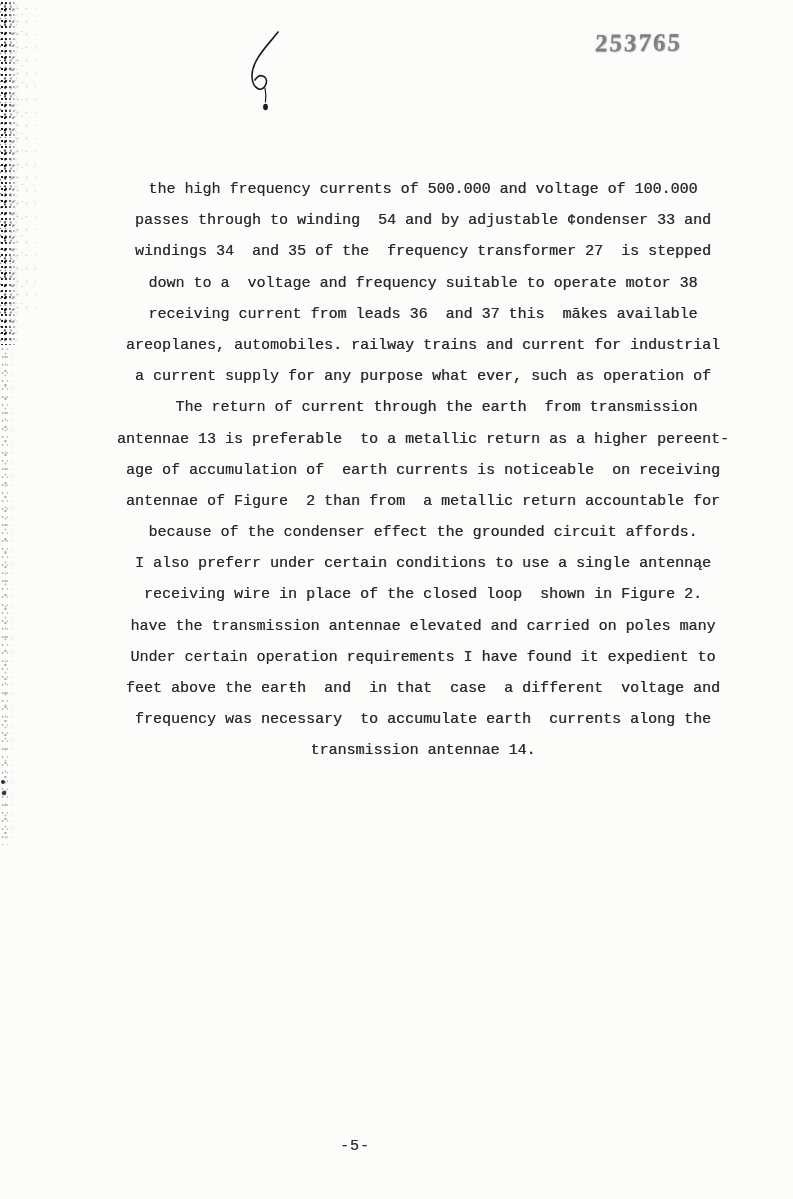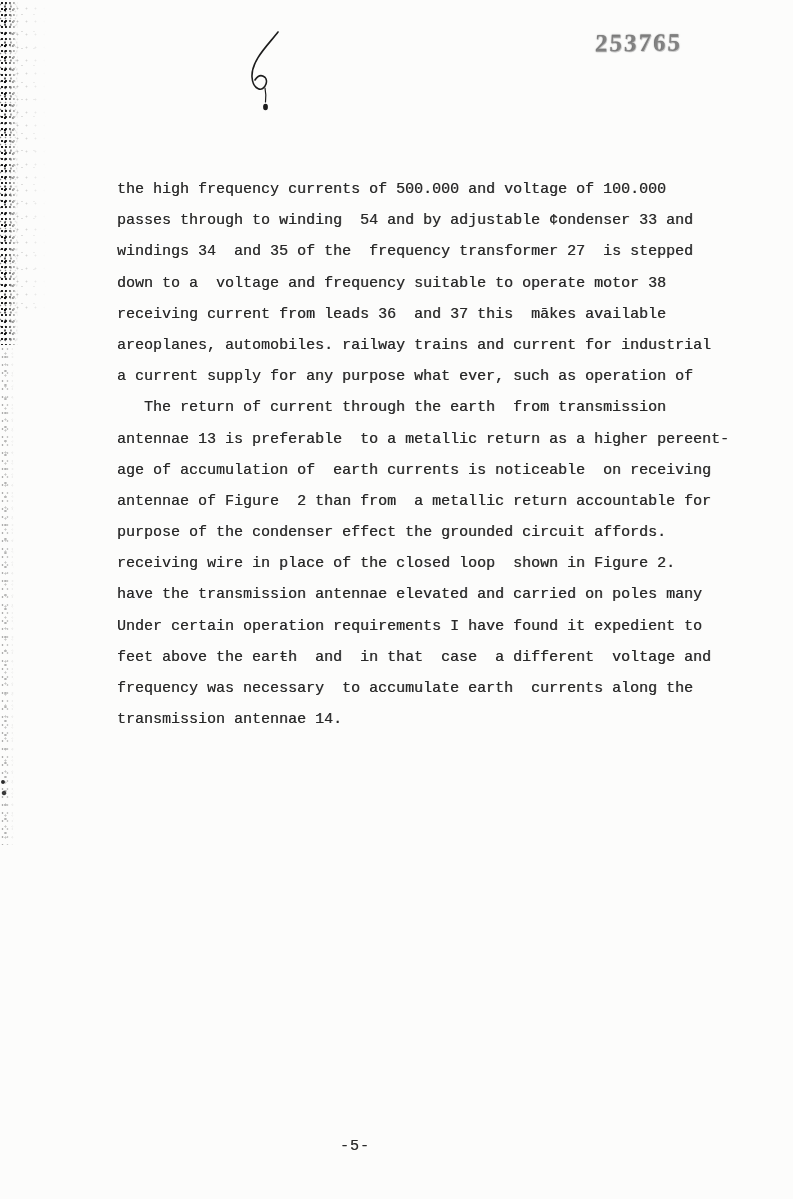--- a/index.html
+++ b/index.html
@@ -62,20 +62,21 @@
 
   
   .pen-mark { position: absolute; left: 243px; top: 30px; }
 
   
   .body-text {
     position: absolute; left: 117px; top: 174px;
     font-size: 15px; line-height: 31.2px;
     color: #282828;
     text-shadow: 0.35px 0.35px 0.35px rgba(35,35,35,0.6);
+    text-align: center;
   }
   .line { white-space: pre; height: 31.2px; }
 
   .page-number {
     position: absolute; left: 340px; top: 1138px;
     font-size: 15px; letter-spacing: 1px;
     color: #2a2a2a; white-space: pre;
     text-shadow: 0.35px 0.35px 0.35px rgba(35,35,35,0.6);
   }
 </style>
@@ -102,21 +103,22 @@
     <div class="line">passes through to winding  54 and by adjustable ¢ondenser 33 and</div>
     <div class="line">windings 34  and 35 of the  frequency transformer 27  is stepped</div>
     <div class="line">down to a  voltage and frequency suitable to operate motor 38</div>
     <div class="line">receiving current from leads 36  and 37 this  mākes available</div>
     <div class="line">areoplanes, automobiles. railway trains and current for industrial</div>
     <div class="line">a current supply for any purpose what ever, such as operation of</div>
     <div class="line">   The return of current through the earth  from transmission</div>
     <div class="line">antennae 13 is preferable  to a metallic return as a higher pereent-</div>
     <div class="line">age of accumulation of  earth currents is noticeable  on receiving</div>
     <div class="line">antennae of Figure  2 than from  a metallic return accountable for</div>
-    <div class="line">purpose of the condenser effect the grounded circuit affords.</div>
+    <div class="line">because of the condenser effect the grounded circuit affords.</div>
+    <div class="line">I also preferr under certain conditions to use a single antennąe</div>
     <div class="line">receiving wire in place of the closed loop  shown in Figure 2.</div>
     <div class="line">have the transmission antennae elevated and carried on poles many</div>
     <div class="line">Under certain operation requirements I have found it expedient to</div>
     <div class="line">feet above the earŧh  and  in that  case  a different  voltage and</div>
     <div class="line">frequency was necessary  to accumulate earth  currents along the</div>
     <div class="line">transmission antennae 14.</div>
   </div>
 
   <div class="page-number">-5-</div>
 

